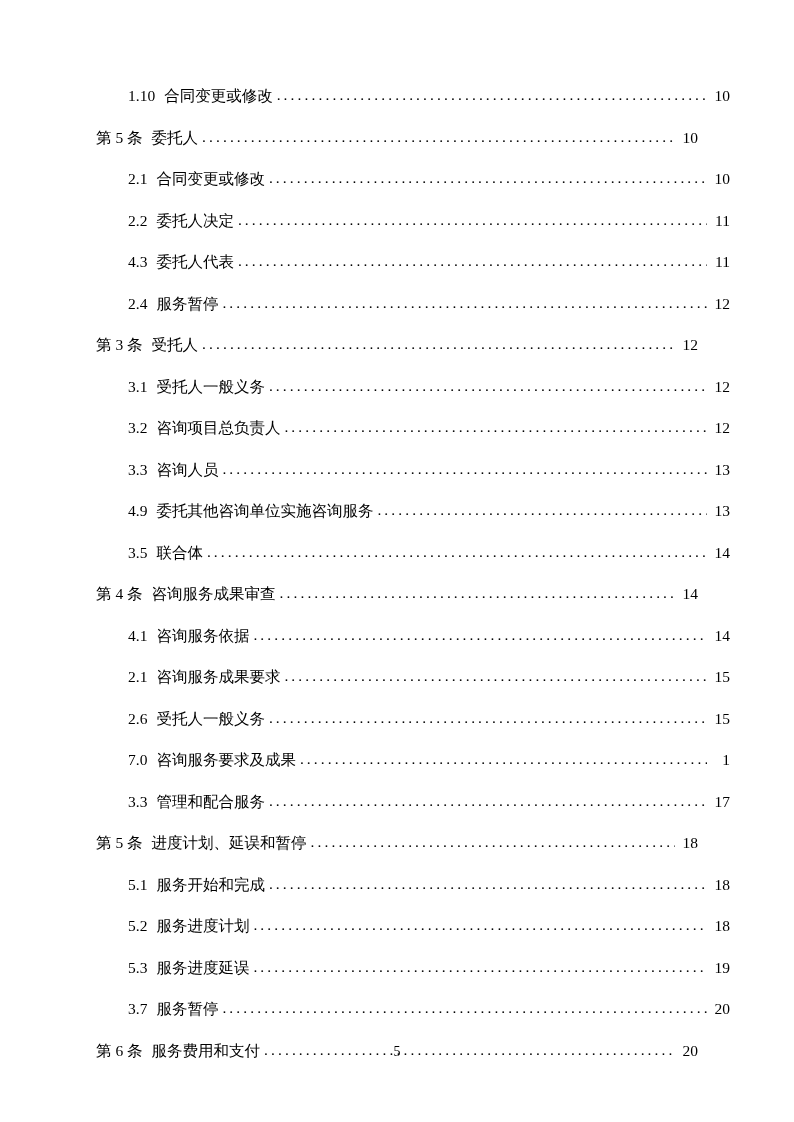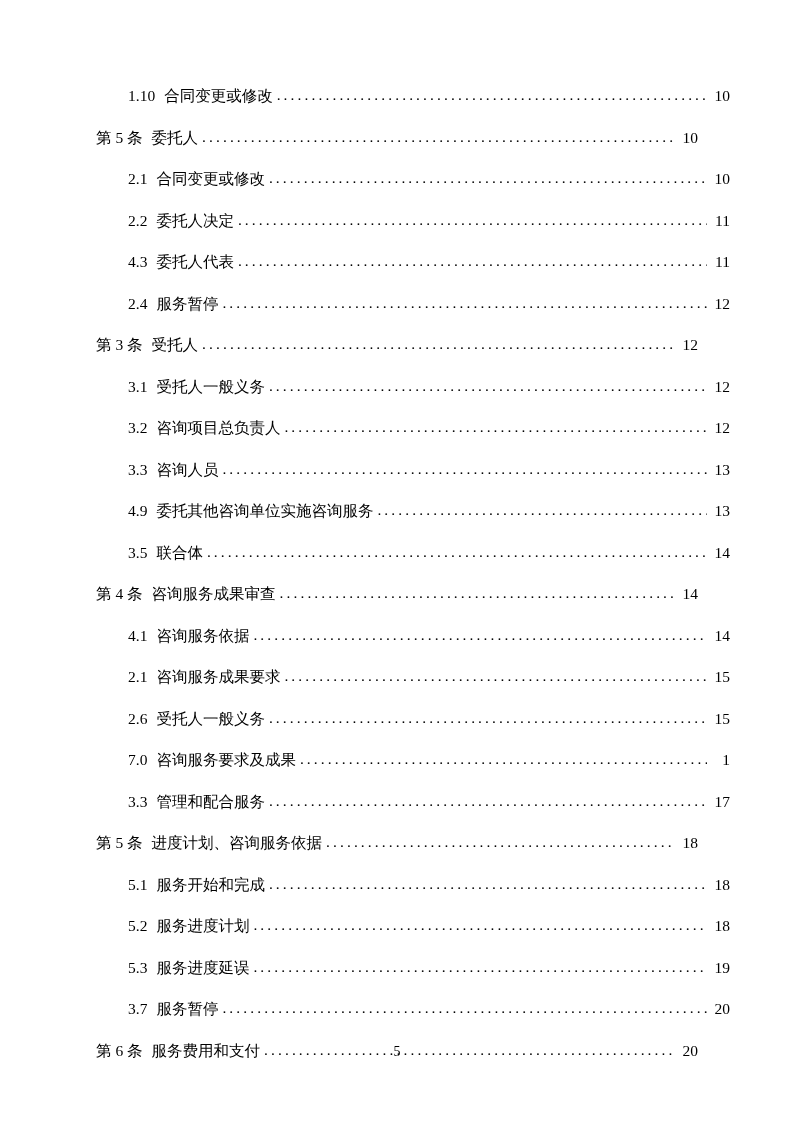--- a/index.html
+++ b/index.html
@@ -224,21 +224,21 @@
       <div class="toc-entry level-2">
         <span class="e-num">3.3</span>
         <span class="e-title">管理和配合服务</span>
         <span class="e-dots">
           <span class="dots-inner">...............................................................................................................................................................</span>
         </span>
         <span class="e-page">17</span>
       </div>
       <div class="toc-entry level-1">
         <span class="e-num">第 5 条</span>
-        <span class="e-title">进度计划、咨询服务依据</span>
+        <span class="e-title">进度计划、延误和暂停</span>
         <span class="e-dots">
           <span class="dots-inner">...............................................................................................................................................................</span>
         </span>
         <span class="e-page">18</span>
       </div>
       <div class="toc-entry level-2">
         <span class="e-num">5.1</span>
         <span class="e-title">服务开始和完成</span>
         <span class="e-dots">
           <span class="dots-inner">...............................................................................................................................................................</span>

